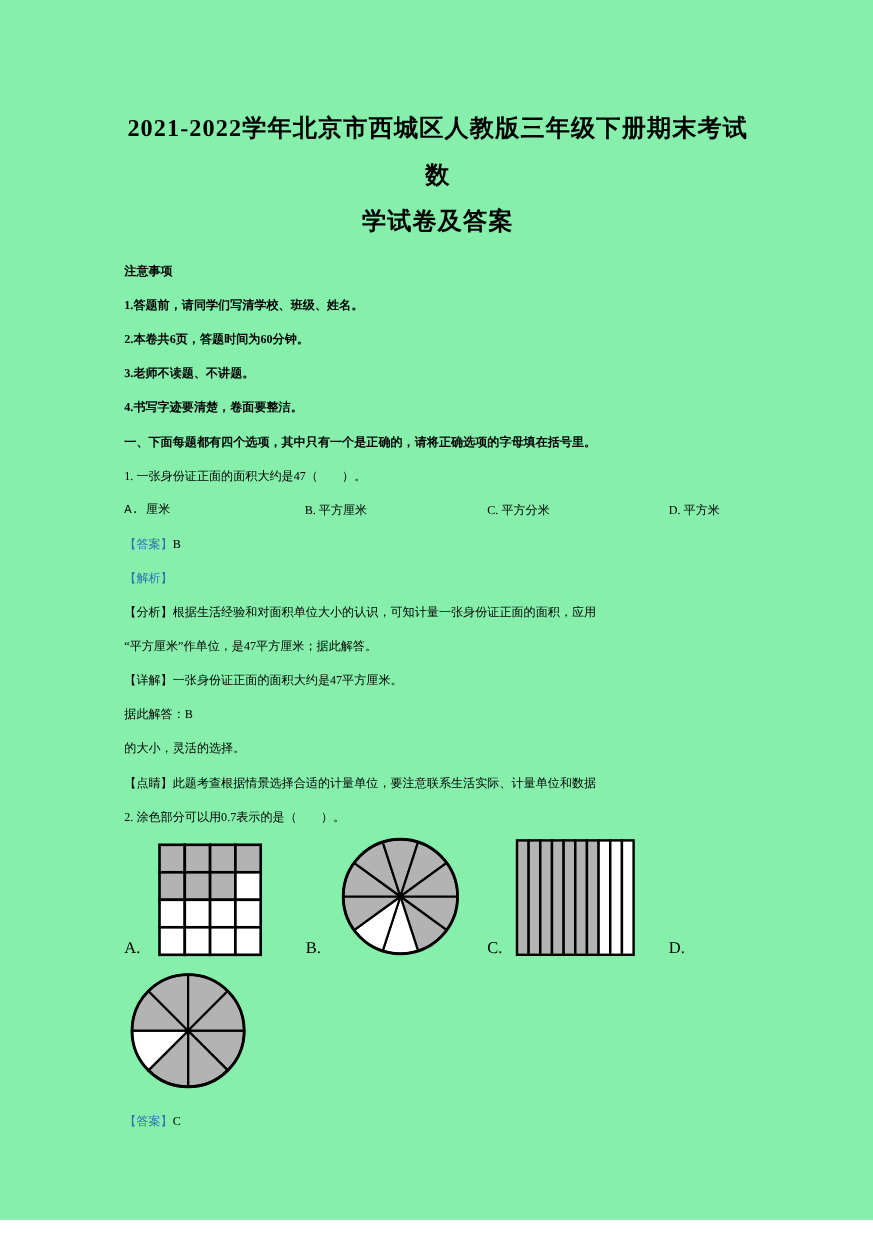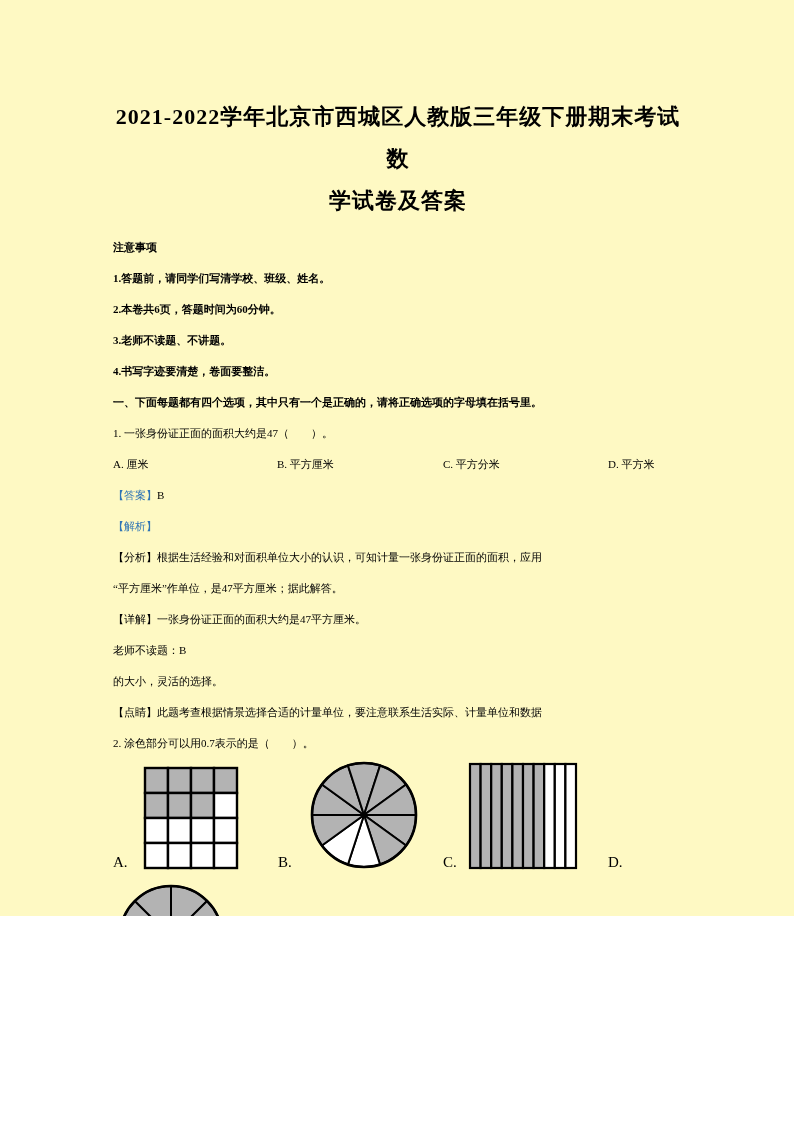--- a/index.html
+++ b/index.html
@@ -1,34 +1,34 @@
 <!DOCTYPE html>
 <html><head>
 <meta charset="utf-8">
 <style>
   html,body{margin:0;padding:0;background:#ffffff;}
   .page{
     position:relative;
-    width:794px;height:916px;
-    background:#fef9c3;
+    width:794px;height:1109px;
+    background:#86efac;
     font-family:"Liberation Serif","DejaVu Serif",serif;
     color:#000;
     overflow:hidden;
   }
   .content{padding:96px 111px 0 113px;}
   .doc-title{
     text-align:center;font-weight:bold;font-size:22px;line-height:42px;
     letter-spacing:1px;margin:0 0 10px 0;
   }
   .line{font-size:11px;line-height:31px;margin:0;white-space:nowrap;}
   .bold{font-weight:bold;}
   .tag-blue{color:#2e74b5;}
   .opt-row{position:relative;height:31px;}
   .opt-row span{position:absolute;top:0;}
-  .opt-a{left:0;}  .opt-b{left:164px;} .opt-c{left:330px;} .opt-d{left:495px;}
+  .opt-a{left:0;font-family:Liberation Mono, monospace;}  .opt-b{left:164px;} .opt-c{left:330px;} .opt-d{left:495px;}
   .figure-row{position:relative;height:112px;margin-top:2px;}
   .figure-row .fig-label{position:absolute;bottom:2px;font-size:15px;}
   .lbl-a{left:0;} .lbl-b{left:165px;} .lbl-c{left:330px;} .lbl-d{left:495px;}
   .fig-grid{position:absolute;left:30px;top:5px;}
   .fig-pie10{position:absolute;left:197px;top:0;}
   .fig-stripes{position:absolute;left:355px;top:1px;}
   .figure-row2{position:relative;height:106px;margin-top:11px;}
   .fig-pie8{position:absolute;left:5px;top:0;}
   .answer2{margin-top:15px;}
 </style>
@@ -62,21 +62,21 @@
 
     <p class="line">
       <span class="tag-blue" style="color: rgb(46, 116, 181);">【答案】</span><span>B</span>
     </p>
     <p class="line">
       <span class="tag-blue" style="color: rgb(46, 116, 181);">【解析】</span>
     </p>
     <p class="line">【分析】根据生活经验和对面积单位大小的认识，可知计量一张身份证正面的面积，应用</p>
     <p class="line">“平方厘米”作单位，是47平方厘米；据此解答。</p>
     <p class="line">【详解】一张身份证正面的面积大约是47平方厘米。</p>
-    <p class="line">老师不读题：B</p>
+    <p class="line">据此解答：B</p>
     <p class="line">的大小，灵活的选择。</p>
     <p class="line">【点睛】此题考查根据情景选择合适的计量单位，要注意联系生活实际、计量单位和数据</p>
 
     <p class="line">2. 涂色部分可以用0.7表示的是（　　）。</p>
 
     <div class="figure-row">
       <span class="fig-label lbl-a">A.</span>
       <span class="fig-grid"><svg width="96" height="104" viewBox="0 0 96 104">
             <rect x="2" y="2" width="23" height="25" fill="#b3b3b3" stroke="#000000" stroke-width="2.4"></rect>
             <rect x="25" y="2" width="23" height="25" fill="#b3b3b3" stroke="#000000" stroke-width="2.4"></rect>

